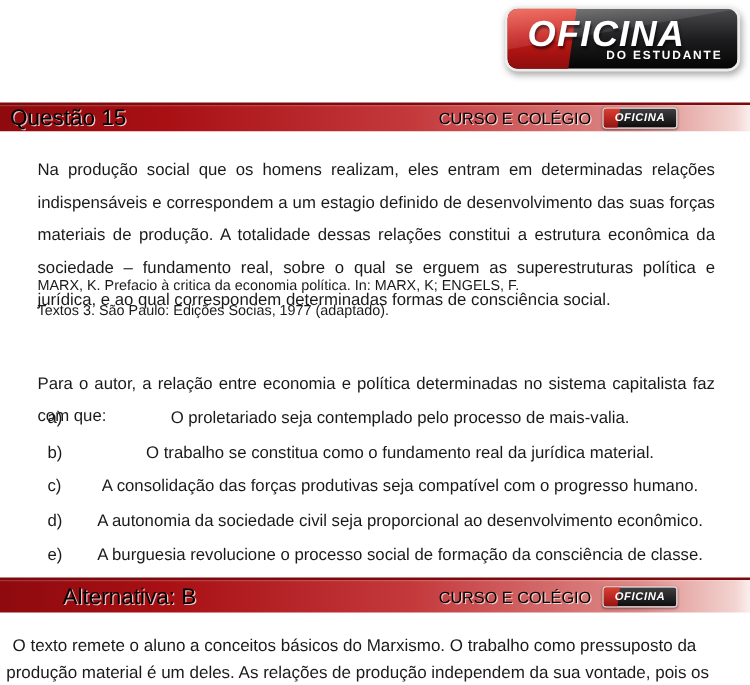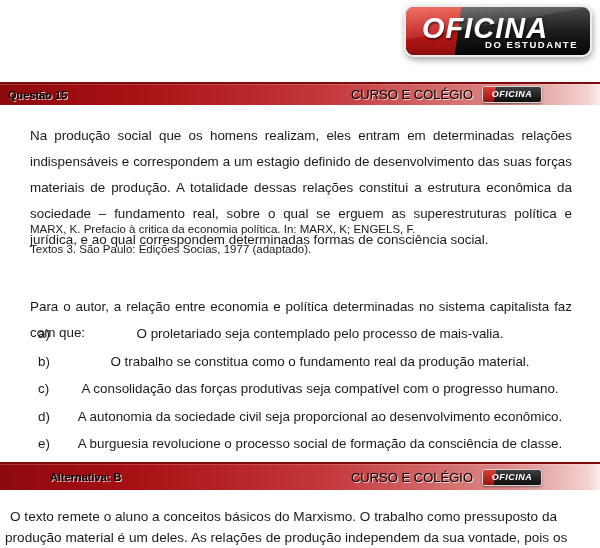--- a/index.html
+++ b/index.html
@@ -38,21 +38,21 @@
   
   .section-bar{
     position:absolute;left:0;right:0;display:flex;align-items:center;
     background:linear-gradient(to right,#8e0a0e 0%,#a81014 22%,#c4393c 55%,#dd8a88 85%,#f2d3d0 98%,#fbefee 100%);
     border-top:2px solid #7c0b0e;
     box-shadow:inset 0 1px 0 rgba(255,255,255,0.18);
   }
   .bar-question{top:82px;height:21px;}
   .bar-answer{top:462px;height:26px;justify-content:space-between;}
   .bar-label{
-    font-size:11px;font-weight:bold;color:#000000;
+    font-size:18px;font-weight:normal;color:#000000;
     text-shadow:1px 1px 0 rgba(255,255,255,0.75);
     white-space:nowrap;
   }
   .bar-question .bar-label{padding-left:8px;}
   .bar-answer .bar-label{padding-left:50px;}
   .bar-right{margin-left:auto;display:flex;align-items:center;gap:9px;padding-right:58px;}
   .bar-right .bar-slogan{
     font-size:13px;color:#000000;text-shadow:1px 1px 0 rgba(255,255,255,0.7);
     white-space:nowrap;
   }
@@ -126,21 +126,21 @@
 
 <p class="stem">Para o autor, a relação entre economia e política determinadas no sistema capitalista faz com que:</p>
 
 <div class="alternatives">
   <div class="alt-row">
     <span class="alt-letter">a)</span>
     <span class="alt-text">O proletariado seja contemplado pelo processo de mais-valia.</span>
   </div>
   <div class="alt-row">
     <span class="alt-letter">b)</span>
-    <span class="alt-text">O trabalho se constitua como o fundamento real da produção material.</span>
+    <span class="alt-text">O trabalho se constitua como o fundamento real da jurídica material.</span>
   </div>
   <div class="alt-row">
     <span class="alt-letter">c)</span>
     <span class="alt-text">A consolidação das forças produtivas seja compatível com o progresso humano.</span>
   </div>
   <div class="alt-row">
     <span class="alt-letter">d)</span>
     <span class="alt-text">A autonomia da sociedade civil seja proporcional ao desenvolvimento econômico.</span>
   </div>
   <div class="alt-row">

